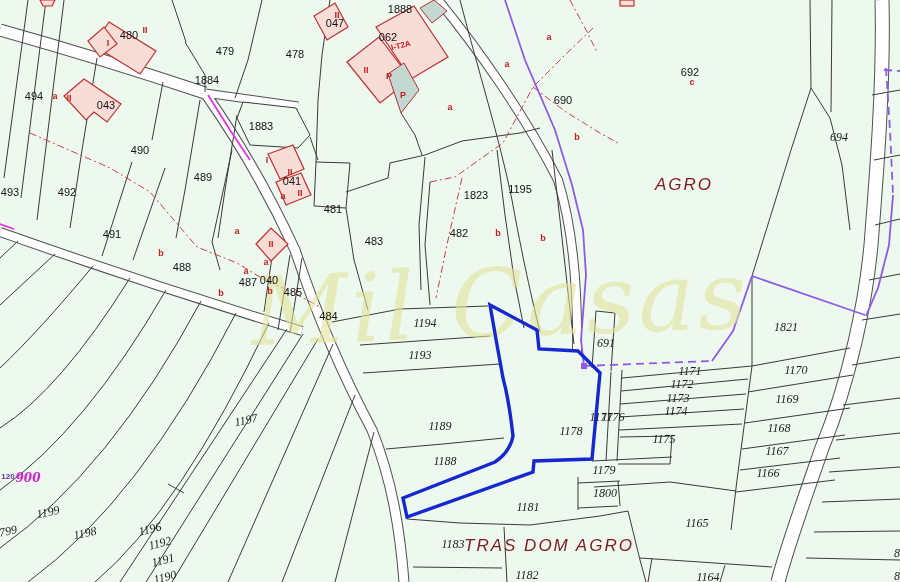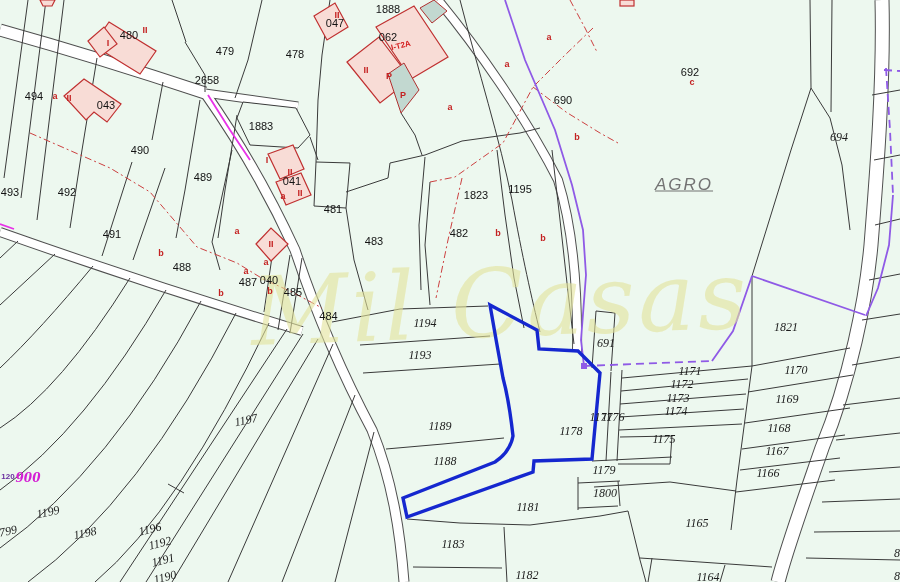--- a/index.html
+++ b/index.html
@@ -7,21 +7,21 @@
     position:relative;width:900px;height:582px;overflow:hidden;
     background:#edf8ef;font-family:"Liberation Sans",sans-serif;
   }
   .map-frame svg{position:absolute;left:0;top:0;}
   #labels{position:absolute;left:0;top:0;width:100%;height:100%;pointer-events:none;}
   .lbl{position:absolute;white-space:nowrap;line-height:1;}
   .n   {font-size:11px;color:#131313;}
   .i   {font-size:12px;font-style:italic;font-family:"Liberation Serif",serif;color:#1c1c1c;}
   .r   {font-size:9px;color:#c42222;font-weight:700;}
   .rs  {font-size:8px;color:#d42222;font-weight:700;}
-  .area{font-size:17px;font-style:italic;letter-spacing:2px;color:#737373;text-decoration:underline;}
+  .area{font-size:17px;font-style:italic;letter-spacing:2px;color:#7f1d1d;}
   .pm  {font-size:8px;color:#6a2fa0;font-weight:700;}
   .pb  {font-size:12px;color:#d41fd4;font-style:italic;font-weight:700;font-family:"DejaVu Serif",serif;}
   .wmk {font-family:"DejaVu Serif",serif;font-style:italic;letter-spacing:3px;}
 </style>
 </head>
 <body>
 
 <div class="map-frame">
   <svg width="900" height="582" viewBox="0 0 900 582">
 
@@ -120,24 +120,24 @@
     <text x="252" y="345" class="wmk" font-size="95" fill="#e3e39b" opacity="0.6" transform="rotate(-2 252 345)">Mil Casas</text>
 
     <path d="M490,305 L537,330 539,349 578,351 600,373 592,459 534,461 533,472 407,517 403,498 495,462
              Q510,452 513,436 Q509,400 503,378 Q496,340 490,305 Z" fill="none" stroke="#1527cf" stroke-width="3.4" stroke-linejoin="miter"></path>
   </svg>
 
   <div id="labels">
       <div class="lbl n" style="left: 129px; top: 35px; transform: translate(-50%, -50%);">480</div>
       <div class="lbl n" style="left: 225px; top: 51px; transform: translate(-50%, -50%);">479</div>
       <div class="lbl n" style="left: 295px; top: 54px; transform: translate(-50%, -50%);">478</div>
-      <div class="lbl n" style="left: 207px; top: 80px; transform: translate(-50%, -50%);">2658</div>
+      <div class="lbl n" style="left: 207px; top: 80px; transform: translate(-50%, -50%);">1884</div>
       <div class="lbl n" style="left: 261px; top: 126px; transform: translate(-50%, -50%);">1883</div>
       <div class="lbl n" style="left: 335px; top: 23px; transform: translate(-50%, -50%);">047</div>
-      <div class="lbl n" style="left: 388px; top: 9px; transform: translate(-50%, -50%);">1888</div>
+      <div class="lbl n" style="left: 400px; top: 9px; transform: translate(-50%, -50%);">1888</div>
       <div class="lbl n" style="left: 388px; top: 37px; transform: translate(-50%, -50%);">062</div>
       <div class="lbl n" style="left: 92px; top: 105px; transform: translate(-50%, -50%); padding-left: 28px;">043</div>
       <div class="lbl n" style="left: 34px; top: 96px; transform: translate(-50%, -50%);">494</div>
       <div class="lbl n" style="left: 140px; top: 150px; transform: translate(-50%, -50%);">490</div>
       <div class="lbl n" style="left: 203px; top: 177px; transform: translate(-50%, -50%);">489</div>
       <div class="lbl n" style="left: 67px; top: 192px; transform: translate(-50%, -50%);">492</div>
       <div class="lbl n" style="left: 10px; top: 192px; transform: translate(-50%, -50%);">493</div>
       <div class="lbl n" style="left: 112px; top: 234px; transform: translate(-50%, -50%);">491</div>
       <div class="lbl n" style="left: 182px; top: 267px; transform: translate(-50%, -50%);">488</div>
       <div class="lbl n" style="left: 248px; top: 282px; transform: translate(-50%, -50%); text-align: center;">487</div>
@@ -210,16 +210,17 @@
       <div class="lbl r" style="left: 161px; top: 253px; transform: translate(-50%, -50%);">b</div>
       <div class="lbl r" style="left: 507px; top: 64px; transform: translate(-50%, -50%);">a</div>
       <div class="lbl r" style="left: 450px; top: 107px; transform: translate(-50%, -50%);">a</div>
       <div class="lbl r" style="left: 549px; top: 37px; transform: translate(-50%, -50%);">a</div>
       <div class="lbl r" style="left: 577px; top: 137px; transform: translate(-50%, -50%);">b</div>
       <div class="lbl r" style="left: 692px; top: 82px; transform: translate(-50%, -50%);">c</div>
       <div class="lbl r" style="left: 498px; top: 233px; transform: translate(-50%, -50%);">b</div>
       <div class="lbl r" style="left: 543px; top: 238px; transform: translate(-50%, -50%);">b</div>
       <div class="lbl rs" style="left: 401px; top: 46px; transform: translate(-50%, -50%) rotate(-14deg);">I-T2A</div>
       <div class="lbl area" style="left: 684px; top: 184px; transform: translate(-50%, -50%);">AGRO</div>
+      <div class="lbl area" style="left: 549px; top: 545px; transform: translate(-50%, -50%);">TRAS DOM AGRO</div>
       <div class="lbl pm" style="left: 8px; top: 477px; transform: translate(-50%, -50%);">120</div>
       <div class="lbl pb" style="left: 28px; top: 478px; transform: translate(-50%, -50%);">900</div>
     </div>
 </div>
 
 </body></html>

